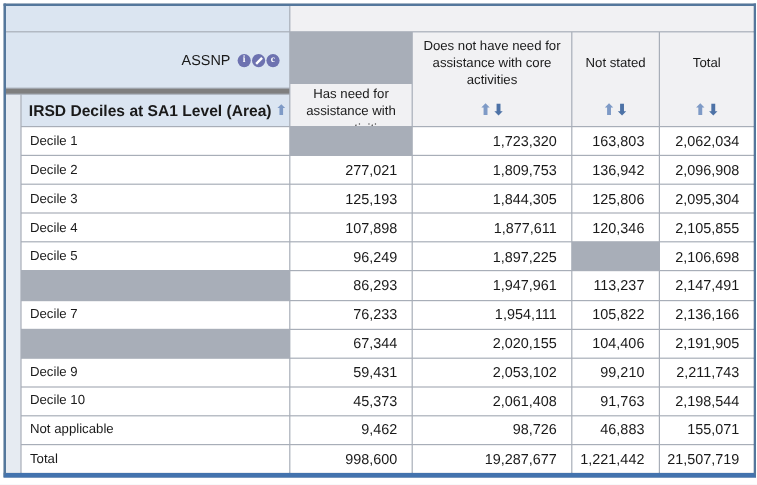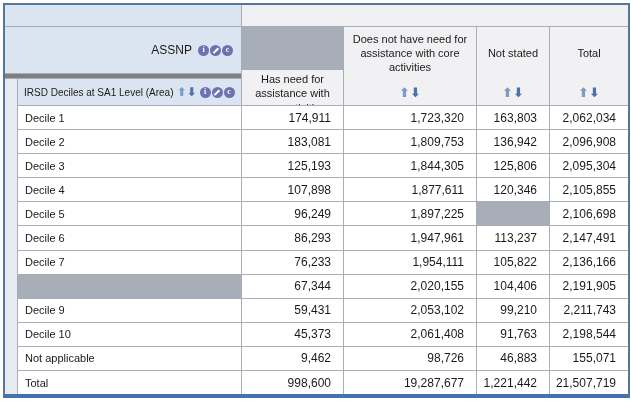--- a/index.html
+++ b/index.html
@@ -36,21 +36,21 @@
     display: flex; align-items: center; justify-content: flex-end;
     padding-right: 8px; gap: 4px;
   }
   .assnp-label { font-size: 12px; color: #1a1a1a; margin-right: 2px; }
   .bar-cell { grid-column: 1 / 3; grid-row: 3; background: #7f7f7f; }
   .irsd-cell {
     grid-column: 2 / 3; grid-row: 4;
     display: flex; align-items: center;
     padding-left: 6px; gap: 3px; white-space: nowrap;
   }
-  .irsd-label { font-size: 10px; color: #1a1a1a; }
+  .irsd-label { font-size: 13px; color: #1a1a1a; font-weight: bold; }
   .colhead {
     grid-row: 2 / 5;
     display: flex; flex-direction: column;
   }
   .colhead .txt {
     flex: 1 1 auto;
     display: flex; align-items: center; justify-content: center;
     text-align: center;
     font-size: 11px; line-height: 1.3; color: #1a1a1a;
     padding: 2px 6px;
@@ -159,44 +159,42 @@
       <div class="txt">Total</div>
       <div class="arrows">
         <span class="sort-arrows">
           <span class="arrow-up">⬆</span>
           <span class="arrow-down">⬇</span>
         </span>
       </div>
     </div>
 
   <div class="cell row-label-cell" style="grid-row: 5;">Decile 1</div>
-      <div class="cell value-cell" style="grid-area: 5 / 3;">174,911</div>
       <div class="cell value-cell" style="grid-area: 5 / 4;">1,723,320</div>
       <div class="cell value-cell" style="grid-area: 5 / 5;">163,803</div>
       <div class="cell value-cell" style="grid-area: 5 / 6;">2,062,034</div>
       <div class="cell row-label-cell" style="grid-row: 6;">Decile 2</div>
-      <div class="cell value-cell" style="grid-area: 6 / 3;">183,081</div>
+      <div class="cell value-cell" style="grid-area: 6 / 3;">277,021</div>
       <div class="cell value-cell" style="grid-area: 6 / 4;">1,809,753</div>
       <div class="cell value-cell" style="grid-area: 6 / 5;">136,942</div>
       <div class="cell value-cell" style="grid-area: 6 / 6;">2,096,908</div>
       <div class="cell row-label-cell" style="grid-row: 7;">Decile 3</div>
       <div class="cell value-cell" style="grid-area: 7 / 3;">125,193</div>
       <div class="cell value-cell" style="grid-area: 7 / 4;">1,844,305</div>
       <div class="cell value-cell" style="grid-area: 7 / 5;">125,806</div>
       <div class="cell value-cell" style="grid-area: 7 / 6;">2,095,304</div>
       <div class="cell row-label-cell" style="grid-row: 8;">Decile 4</div>
       <div class="cell value-cell" style="grid-area: 8 / 3;">107,898</div>
       <div class="cell value-cell" style="grid-area: 8 / 4;">1,877,611</div>
       <div class="cell value-cell" style="grid-area: 8 / 5;">120,346</div>
       <div class="cell value-cell" style="grid-area: 8 / 6;">2,105,855</div>
       <div class="cell row-label-cell" style="grid-row: 9;">Decile 5</div>
       <div class="cell value-cell" style="grid-area: 9 / 3;">96,249</div>
       <div class="cell value-cell" style="grid-area: 9 / 4;">1,897,225</div>
       <div class="cell value-cell" style="grid-area: 9 / 6;">2,106,698</div>
-      <div class="cell row-label-cell" style="grid-row: 10;">Decile 6</div>
       <div class="cell value-cell" style="grid-area: 10 / 3;">86,293</div>
       <div class="cell value-cell" style="grid-area: 10 / 4;">1,947,961</div>
       <div class="cell value-cell" style="grid-area: 10 / 5;">113,237</div>
       <div class="cell value-cell" style="grid-area: 10 / 6;">2,147,491</div>
       <div class="cell row-label-cell" style="grid-row: 11;">Decile 7</div>
       <div class="cell value-cell" style="grid-area: 11 / 3;">76,233</div>
       <div class="cell value-cell" style="grid-area: 11 / 4;">1,954,111</div>
       <div class="cell value-cell" style="grid-area: 11 / 5;">105,822</div>
       <div class="cell value-cell" style="grid-area: 11 / 6;">2,136,166</div>
       <div class="cell value-cell" style="grid-area: 12 / 3;">67,344</div>

